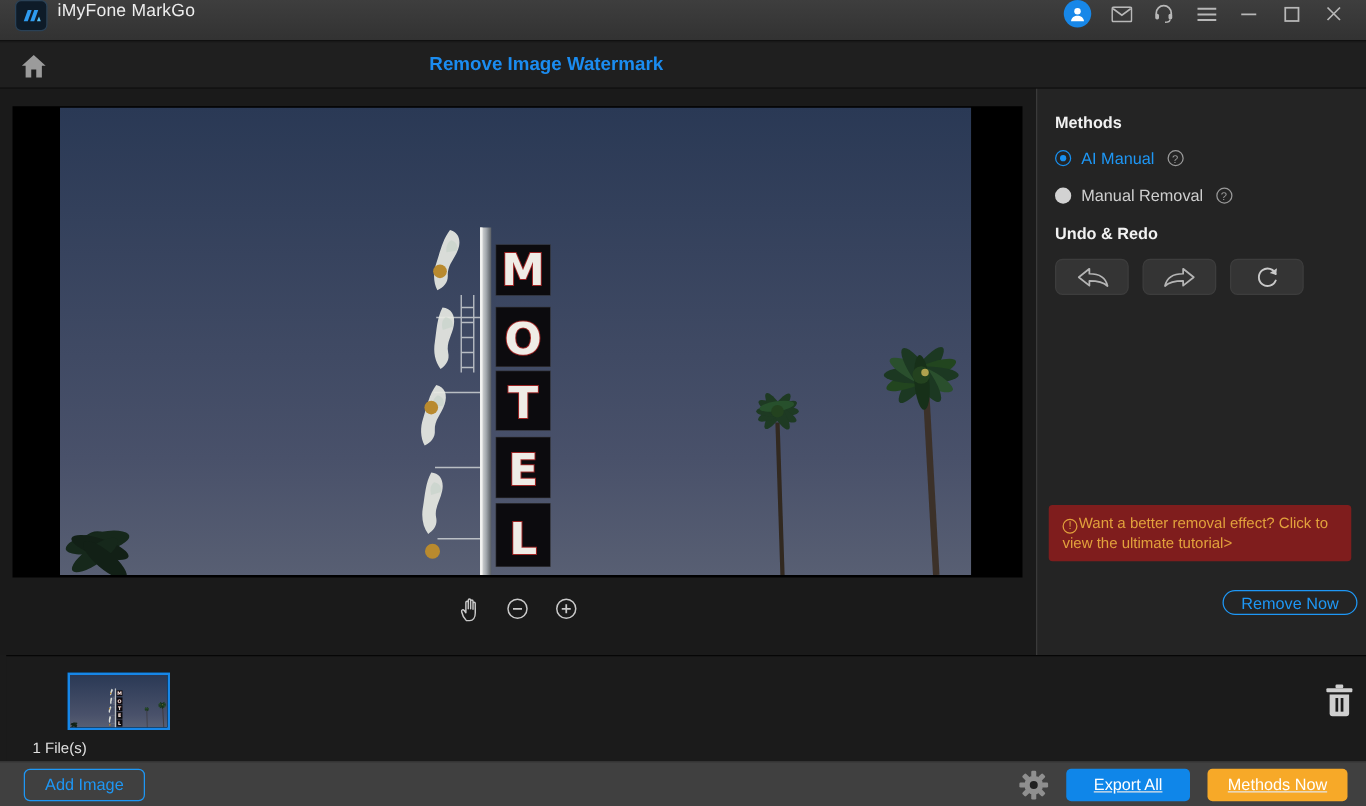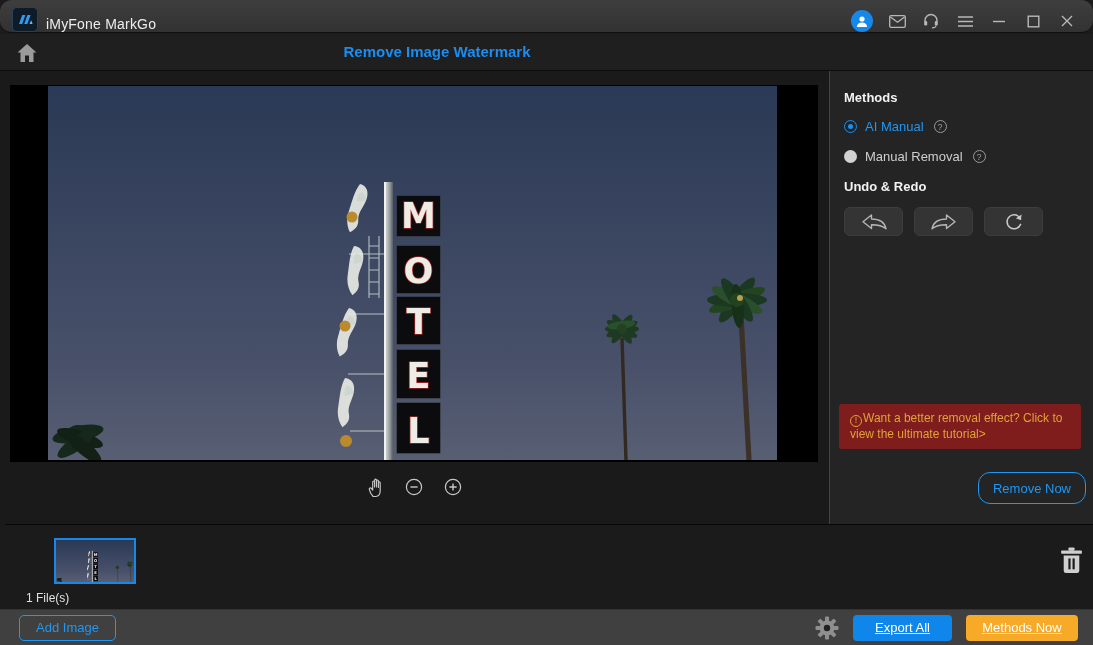--- a/index.html
+++ b/index.html
@@ -8,21 +8,21 @@
   .app {
     position:relative; width:1093px; height:645px; overflow:hidden;
     background:#1b1b1b; color:#e6e6e6; font-size:13px;
   }
 
   
   .titlebar {
     position:absolute; left:0; top:0; width:1093px; height:33px;
     background:linear-gradient(#3e3e3e,#323232);
     border-bottom:1px solid #101010;
-    display:flex; align-items:flex-end;border-radius:12px;
+    display:flex; align-items:flex-start;
   }
   .logo-box {
     width:26px; height:25px; margin-left:12px; border-radius:5px;
     background:#0e1b28; border:1px solid #2a4156;
     display:flex; align-items:center; justify-content:center;
   }
   .app-title { margin-left:8px; font-size:14px; color:#ededed; letter-spacing:.2px; }
   .titlebar-right { margin-left:auto; display:flex; align-items:center; gap:14px; padding-right:16px; }
   .tb-icon { width:20px; height:20px; display:flex; align-items:center; justify-content:center; cursor:pointer; }
   .avatar-circle { width:22px; height:22px; border-radius:50%; background:#1787e8; display:flex; align-items:center; justify-content:center; }
@@ -72,21 +72,21 @@
   .tip-box {
     position:absolute; left:9px; top:333px; width:242px; min-height:44px;
     background:#7f1d1d; border-radius:3px; padding:7px 9px 7px 11px;
     color:#e2a13c; font-size:12px; line-height:1.3;
   }
   .excl {
     display:inline-flex; width:12px; height:12px; border:1px solid #e2a13c; border-radius:50%;
     font-size:9px; align-items:center; justify-content:center; vertical-align:-1px; margin-right:1px;
   }
   .remove-now {
-    position:absolute; right:7px; top:401px; height:32px; padding:0 14px;
+    position:absolute; right:7px; top:401px; height:20px; padding:0 14px;
     border:1.5px solid #1e97f5; border-radius:12px; background:transparent;
     color:#1e97f5; font-size:13px; font-family:inherit; cursor:pointer;
   }
 
   
   .filestrip {
     position:absolute; left:5px; top:524px; width:1093px; height:85px;
     background:#1b1b1b; border-top:1px solid #060606;
   }
   .thumb {

